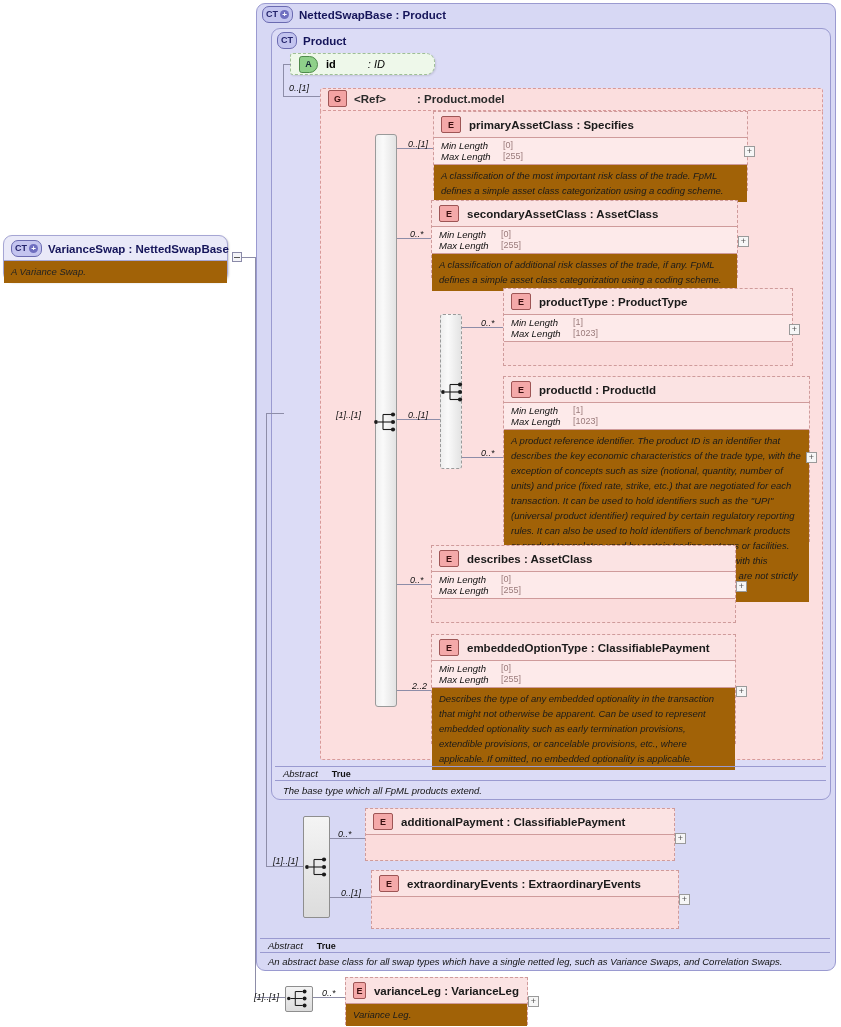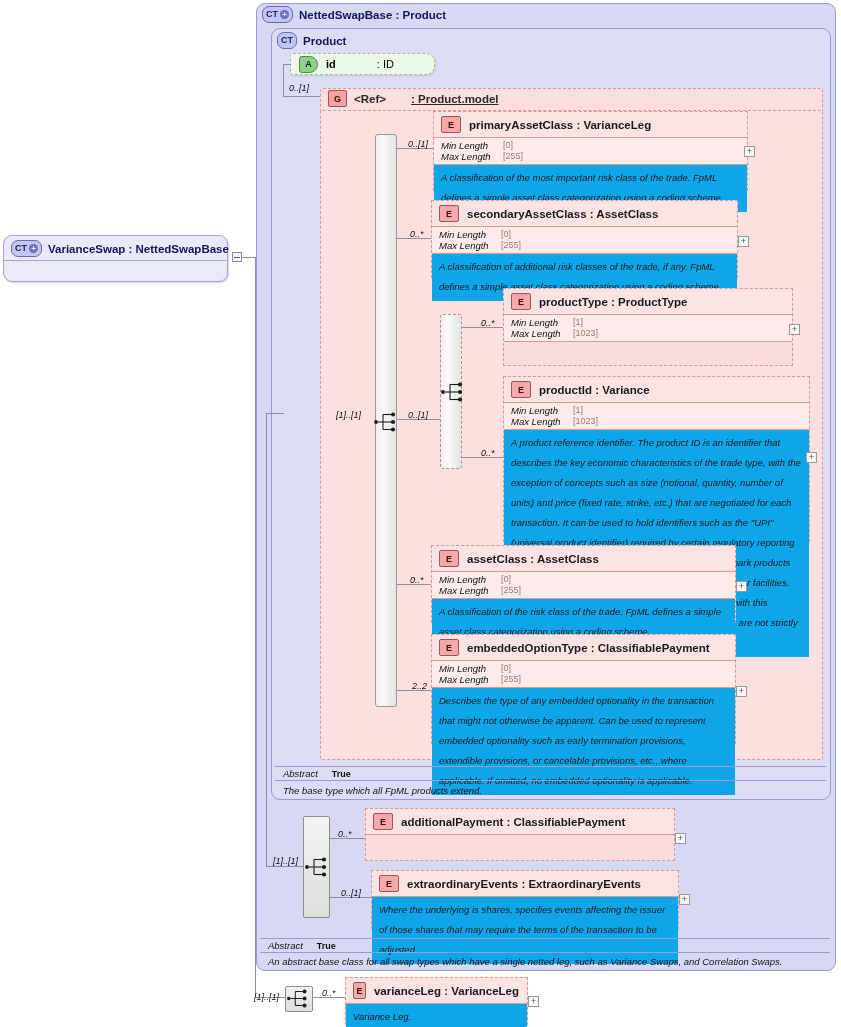--- a/index.html
+++ b/index.html
@@ -93,21 +93,21 @@
     border-radius:2px;font-size:9px;font-weight:bold;color:#3a1010;
   }
   .facets{
     padding:2px 8px 2px 7px;border-bottom:1px solid #cf9b9b;background:#fdeaea;
   }
   .facet-row{display:flex;align-items:flex-start;font-size:9.5px;line-height:11px;}
   .facet-label{font-style:italic;color:#111;width:62px;}
   .facet-val{color:#9a7b7b;font-size:9px;}
   .doc{
     padding:3px 8px 4px 7px;font-size:9.5px;font-style:italic;color:#1a1a1a;
-    line-height:20px;background:#0ea5e9;
+    line-height:15px;background:#a16207;
   }
 
   
   .seqbar{
     position:absolute;box-sizing:border-box;
     background:linear-gradient(to right,#efefef 0%,#fafafa 35%,#e3e3e3 100%);
     border:1px solid #9a9a9a;border-radius:3px;
   }
   .seqbar.dashed{border:1px dashed #9a9a9a;}
   .seqbox{
@@ -176,34 +176,34 @@
 <div class="panel-title" style="left:277px;top:32px;">
   <span class="ct-badge">
     <span>CT</span>
   </span>
   <span>Product</span>
 </div>
 
 <div class="attrbox" style="left:290px;top:53px;width:145px;height:22px;">
   <span class="a-badge">A</span>
   <span class="attr-name">id</span>
-  <span class="attr-type" style="margin-left:33px;">: ID</span>
+  <span class="attr-type" style="margin-left:24px;font-style:italic;">: ID</span>
 </div>
 <div class="card" style="left:289px;top:83px;">0..[1]</div>
 
 <div class="ln lnv" style="left:283px;top:64px;height:33px;"></div>
 <div class="ln lnh" style="left:283px;top:64px;width:8px;"></div>
 <div class="ln lnh" style="left:283px;top:96px;width:37px;"></div>
 
 <div class="grouppanel" style="left:320px;top:88px;width:503px;height:672px;"></div>
 
 <div class="g-head" style="left:328px;top:90px;">
   <span class="g-badge">G</span>
   <span>&lt;Ref&gt;</span>
-  <span style="margin-left:18px;text-decoration:underline;">: Product.model</span>
+  <span style="margin-left:24px;">: Product.model</span>
 </div>
 
 <div class="grouppanel grouppanel-inner" style="left:320px;top:110px;width:503px;height:650px;"></div>
 
 <div class="seqbar" style="left:375px;top:134px;width:22px;height:573px;"></div>
 
 <svg class="seq-ico" style="left:373px;top:411px;" width="28" height="22" viewBox="0 0 28 22">
   <circle cx="3" cy="11" r="1.9" fill="#1b1b1b"></circle>
   <line x1="5" y1="11" x2="10" y2="11" stroke="#1b1b1b" stroke-width="1.1"></line>
   <line x1="10" y1="3.5" x2="10" y2="18.5" stroke="#1b1b1b" stroke-width="1.1"></line>
@@ -214,21 +214,21 @@
   <circle cx="20" cy="11" r="2.1" fill="#1b1b1b"></circle>
   <circle cx="20" cy="18.5" r="2.1" fill="#1b1b1b"></circle>
 </svg>
 <div class="card" style="left:336px;top:410px;">[1]..[1]</div>
 
 <div class="ln lnh" style="left:397px;top:148px;width:39px;"></div>
 <div class="card" style="left:408px;top:139px;">0..[1]</div>
 <div class="elem" style="left:433px;top:111px;width:315px;height:80px;">
   <div class="e-hdr">
     <span class="e-badge">E</span>
-    <span>primaryAssetClass : VarianceLeg</span>
+    <span>primaryAssetClass : Specifies</span>
   </div>
   <div class="facets">
     <div class="facet-row">
       <span class="facet-label">Min Length</span>
       <span class="facet-val">[0]</span>
     </div>
     <div class="facet-row">
       <span class="facet-label">Max Length</span>
       <span class="facet-val">[255]</span>
     </div>
@@ -292,54 +292,53 @@
     </div>
   </div>
 </div>
 <div class="expander" style="left:789px;top:324px;">+</div>
 
 <div class="ln lnh" style="left:462px;top:457px;width:41px;"></div>
 <div class="card" style="left:481px;top:448px;">0..*</div>
 <div class="elem" style="left:503px;top:376px;width:307px;height:166px;">
   <div class="e-hdr">
     <span class="e-badge">E</span>
-    <span>productId : Variance</span>
+    <span>productId : ProductId</span>
   </div>
   <div class="facets">
     <div class="facet-row">
       <span class="facet-label">Min Length</span>
       <span class="facet-val">[1]</span>
     </div>
     <div class="facet-row">
       <span class="facet-label">Max Length</span>
       <span class="facet-val">[1023]</span>
     </div>
   </div>
   <div class="doc">A product reference identifier. The product ID is an identifier that describes the key economic characteristics of the trade type, with the exception of concepts such as size (notional, quantity, number of units) and price (fixed rate, strike, etc.) that are negotiated for each transaction. It can be used to hold identifiers such as the "UPI" (universal product identifier) required by certain regulatory reporting rules. It can also be used to hold identifiers of benchmark products or product temnplates used by certain trading systems or facilities. FpML does not define the domain values associated with this element. Note that the domain values for this element are not strictly an enumerated list.</div>
 </div>
 <div class="expander" style="left:806px;top:452px;">+</div>
 
 <div class="ln lnh" style="left:397px;top:584px;width:34px;"></div>
 <div class="card" style="left:410px;top:575px;">0..*</div>
 <div class="elem" style="left:431px;top:545px;width:305px;height:78px;">
   <div class="e-hdr">
     <span class="e-badge">E</span>
-    <span>assetClass : AssetClass</span>
+    <span>describes : AssetClass</span>
   </div>
   <div class="facets">
     <div class="facet-row">
       <span class="facet-label">Min Length</span>
       <span class="facet-val">[0]</span>
     </div>
     <div class="facet-row">
       <span class="facet-label">Max Length</span>
       <span class="facet-val">[255]</span>
     </div>
   </div>
-  <div class="doc">A classification of the risk class of the trade. FpML defines a simple asset class categorization using a coding scheme.</div>
 </div>
 <div class="expander" style="left:736px;top:581px;">+</div>
 
 <div class="ln lnh" style="left:397px;top:690px;width:34px;"></div>
 <div class="card" style="left:412px;top:681px;">2..2</div>
 <div class="elem" style="left:431px;top:634px;width:305px;height:110px;">
   <div class="e-hdr">
     <span class="e-badge">E</span>
     <span>embeddedOptionType : ClassifiablePayment</span>
   </div>
@@ -388,38 +387,38 @@
 </div>
 <div class="expander" style="left:675px;top:833px;">+</div>
 
 <div class="ln lnh" style="left:330px;top:897px;width:41px;"></div>
 <div class="card" style="left:341px;top:888px;">0..[1]</div>
 <div class="elem" style="left:371px;top:870px;width:308px;height:59px;">
   <div class="e-hdr">
     <span class="e-badge">E</span>
     <span>extraordinaryEvents : ExtraordinaryEvents</span>
   </div>
-  <div class="doc">Where the underlying is shares, specifies events affecting the issuer of those shares that may require the terms of the transaction to be adjusted.</div>
 </div>
 <div class="expander" style="left:679px;top:894px;">+</div>
 
 <div class="absrow" style="left:260px;top:938px;width:570px;height:15px;">
   <span class="lab">Abstract</span>
   <span class="val">True</span>
 </div>
 <div class="absdoc" style="left:260px;top:956px;width:570px;">An abstract base class for all swap types which have a single netted leg, such as Variance Swaps, and Correlation Swaps.</div>
 
 <div class="leftbox" style="left:3px;top:235px;width:225px;height:47px;">
   <div class="hdr">
     <span class="ct-badge">
       <span>CT</span>
         <span class="plus">+</span>
     </span>
     <span>VarianceSwap : NettedSwapBase</span>
   </div>
+  <div class="doc">A Variance Swap.</div>
 </div>
 <div class="minusbox" style="left:232px;top:252px;"></div>
 
 <div class="ln lnh" style="left:242px;top:257px;width:14px;"></div>
 <div class="ln lnv" style="left:255px;top:257px;height:741px;"></div>
 <div class="ln lnh" style="left:255px;top:997px;width:30px;"></div>
 
 <div class="ln lnv" style="left:266px;top:413px;height:453px;"></div>
 <div class="ln lnh" style="left:266px;top:413px;width:18px;"></div>
 <div class="ln lnh" style="left:266px;top:866px;width:24px;"></div>

